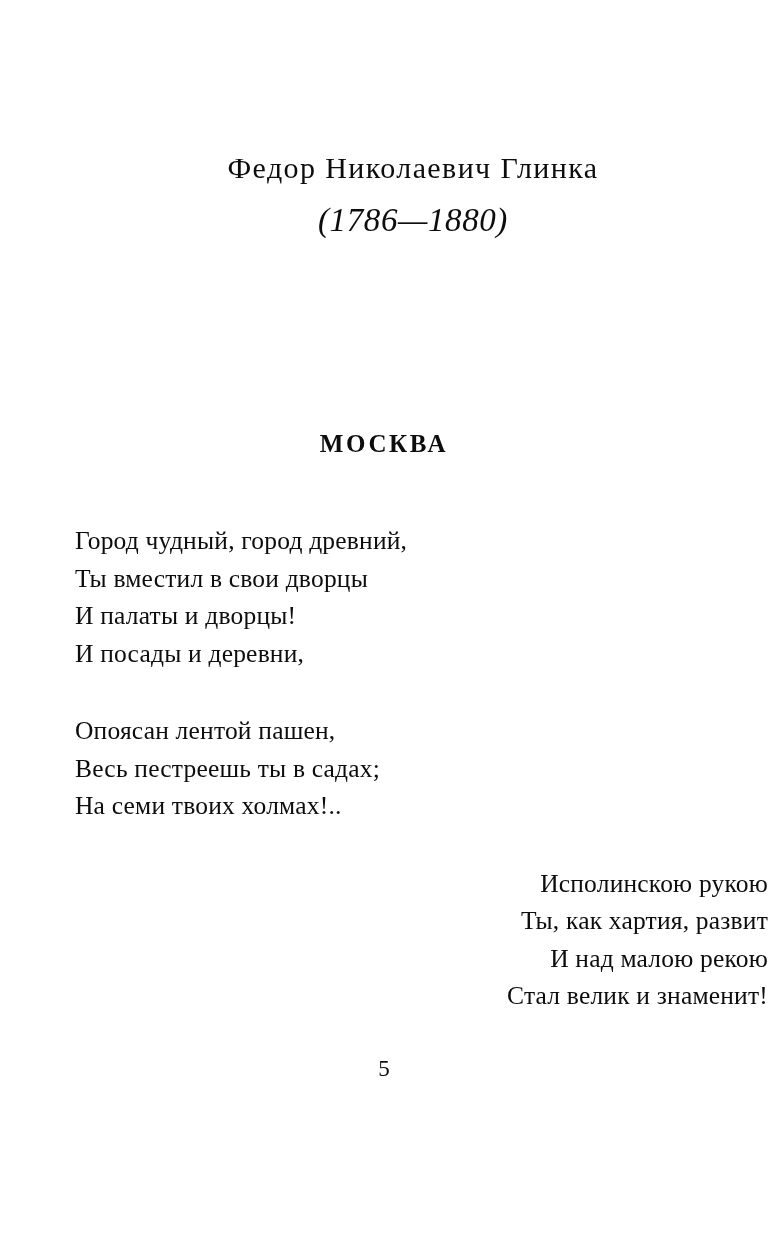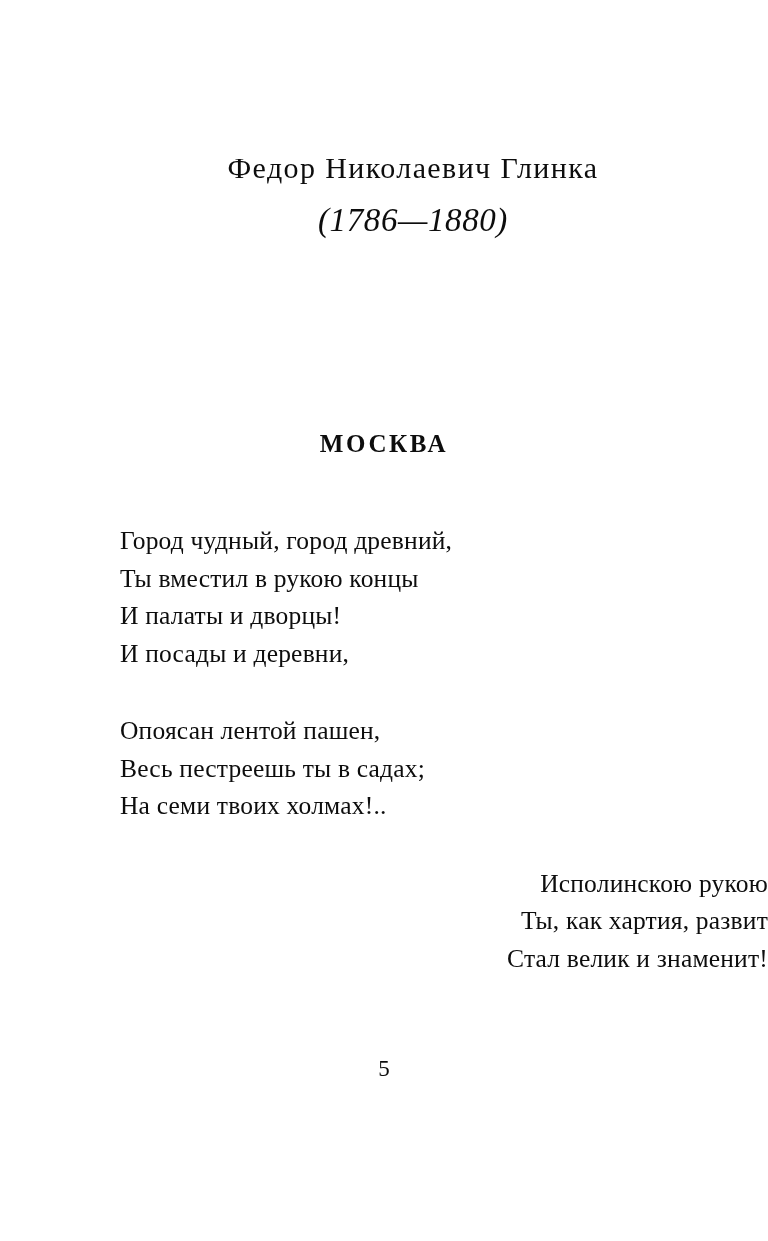--- a/index.html
+++ b/index.html
@@ -53,21 +53,21 @@
     font-size: 25px;
     font-weight: bold;
     letter-spacing: 2.6px;
     margin: 0 0 64px 0;
   }
   .stanzas {
     width: 100%;
   }
   .stanza {
     margin: 0 0 40px 0;
-    padding-left: 120px;
+    padding-left: 75px;
   }
   .stanza:last-child {
     margin-bottom: 12px;
     text-align: right;
   }
   .verse-line {
     font-size: 25.5px;
     line-height: 37.5px;
     letter-spacing: 0.2px;
     white-space: pre;
@@ -90,34 +90,35 @@
     <div class="author-name">Федор Николаевич Глинка</div>
     <div class="author-dates">(1786—1880)</div>
   </div>
 
   <div class="poem-block">
     <div class="poem-title">МОСКВА</div>
     <div class="stanzas">
 
       <div class="stanza">
         <div class="verse-line">Город чудный, город древний,</div>
-        <div class="verse-line">Ты вместил в рукою концы</div>
+        <div class="verse-line">Ты вместил в свои дворцы</div>
         <div class="verse-line">И палаты и дворцы!</div>
         <div class="verse-line">И посады и деревни,</div>
       </div>
 
       <div class="stanza">
         <div class="verse-line">Опоясан лентой пашен,</div>
         <div class="verse-line">Весь пестреешь ты в садах;</div>
         <div class="verse-line">На семи твоих холмах!..</div>
       </div>
 
       <div class="stanza">
         <div class="verse-line">Исполинскою рукою</div>
         <div class="verse-line">Ты, как хартия, развит</div>
+        <div class="verse-line">И над малою рекою</div>
         <div class="verse-line">Стал велик и знаменит!</div>
       </div>
 
     </div>
   </div>
 
   <div class="page-number">5</div>
 
 </div>
 

